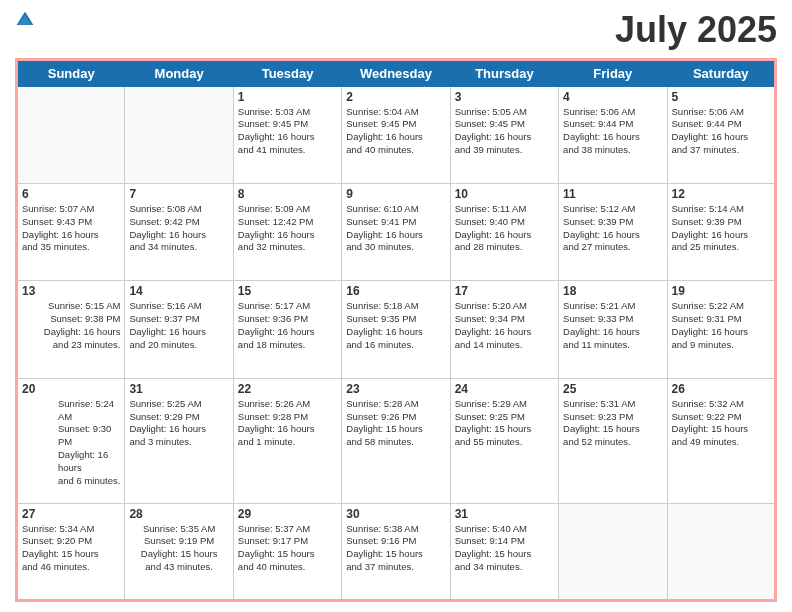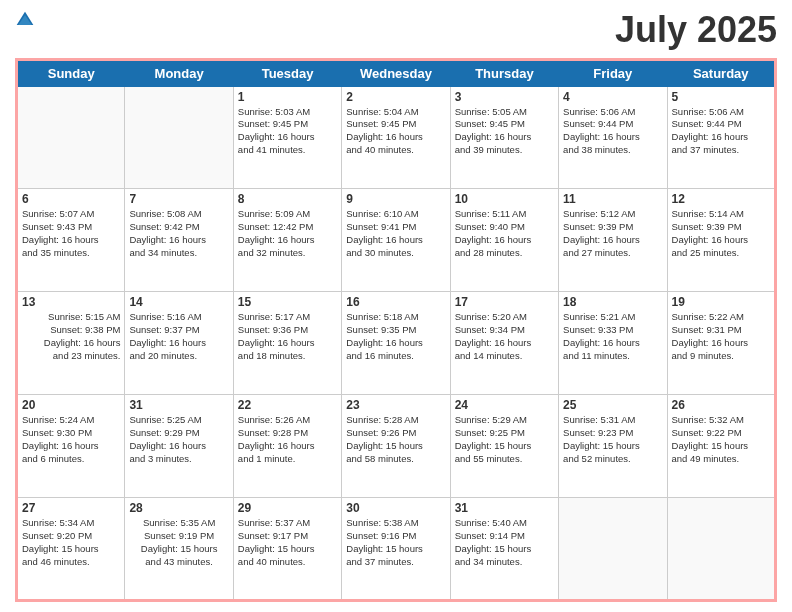--- a/index.html
+++ b/index.html
@@ -265,21 +265,21 @@
             <span class="day-num">19</span>
             <div class="day-info" style="white-space: pre-line;">Sunrise: 5:22 AM
 Sunset: 9:31 PM
 Daylight: 16 hours
 and 9 minutes.</div>
           </td>
         </tr>
         <tr>
           <td>
             <span class="day-num">20</span>
-            <div class="day-info" style="white-space: pre-line;">Sunrise: 5:24 AM
+            <div class="day-info" style="white-space: pre-line; margin-left: 36px;">Sunrise: 5:24 AM
 Sunset: 9:30 PM
 Daylight: 16 hours
 and 6 minutes.</div>
           </td>
           <td>
             <span class="day-num">31</span>
             <div class="day-info" style="white-space: pre-line;">Sunrise: 5:25 AM
 Sunset: 9:29 PM
 Daylight: 16 hours
 and 3 minutes.</div>

